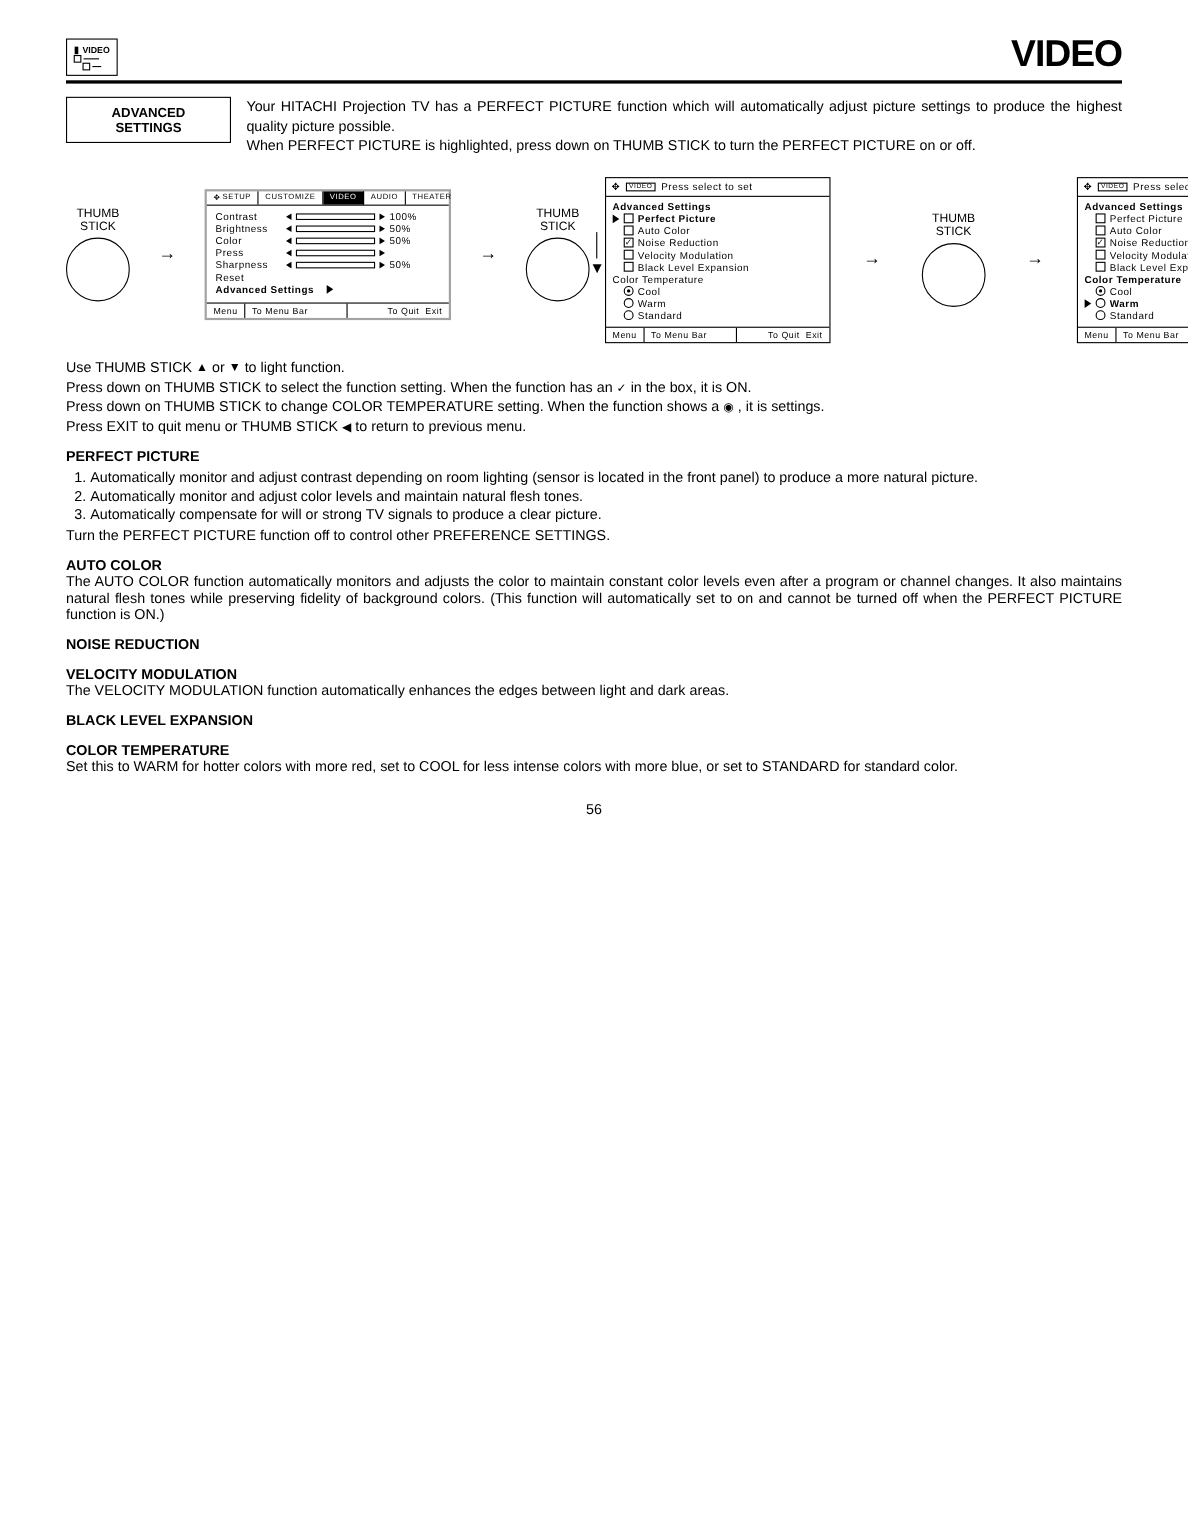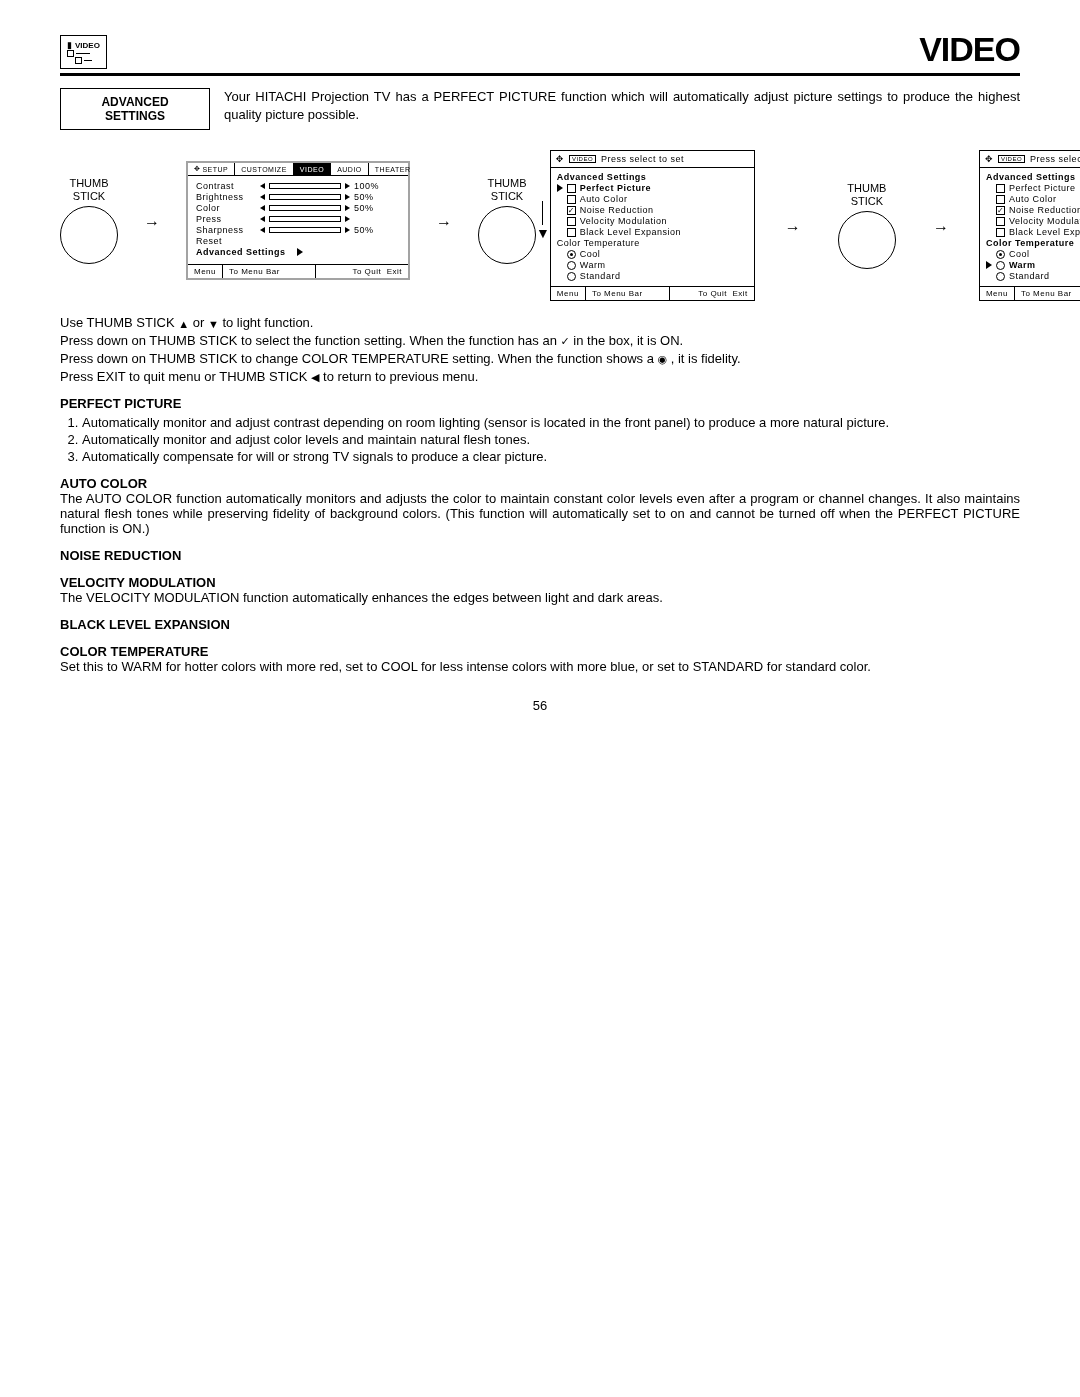--- a/index.html
+++ b/index.html
@@ -151,20 +151,21 @@
     </div>
   </div>
   <div class="video-title">VIDEO</div>
 </div>
 <div class="thick-rule"></div>
 
 <div class="row1">
   <div class="side-label">ADVANCED SETTINGS</div>
   <div class="body-text" style="flex:1;">
     <span>Your HITACHI Projection TV has a PERFECT PICTURE function which will automatically adjust picture settings to produce the highest quality picture possible.</span><br>
+    <span>When PERFECT PICTURE is highlighted, press down on THUMB STICK to turn the PERFECT PICTURE on or off.</span>
   </div>
 </div>
 
 <div class="diagram-wrap">
 
   <div class="diag-upper">
     <div style="display:flex;flex-direction:column;align-items:center;gap:4px;">
       <div class="thumb-label">THUMB STICK</div>
       <div class="thumb-circle"></div>
     </div>
@@ -375,34 +376,35 @@
 </div>
 
 <div class="instructions">
   <p>
     <span>Use THUMB STICK </span><span class="inline-sym">▲</span><span> or </span><span class="inline-sym">▼</span><span> to light function.</span>
   </p>
   <p>
     <span>Press down on THUMB STICK to select the function setting. When the function has an </span><span class="inline-sym">✓</span><span> in the box, it is ON.</span>
   </p>
   <p>
-    <span>Press down on THUMB STICK to change COLOR TEMPERATURE setting.  When the function shows a </span><span class="inline-sym">◉</span><span> , it is fidelity.</span>
+    <span>Press down on THUMB STICK to change COLOR TEMPERATURE setting.  When the function shows a </span><span class="inline-sym">◉</span><span> , it is settings.</span>
   </p>
   <p>
     <span>Press EXIT to quit menu or THUMB STICK </span><span class="inline-sym">◀</span><span> to return to previous menu.</span>
   </p>
 </div>
 
 <div>
   <div class="sect-title">PERFECT PICTURE</div>
   <ol>
     <li class="justify">Automatically monitor and adjust contrast depending on room lighting (sensor is located in the front panel) to produce a more natural picture.</li>
     <li>Automatically monitor and adjust color levels and maintain natural flesh tones.</li>
     <li>Automatically compensate for will or strong TV signals to produce a clear picture.</li>
   </ol>
+  <div>Turn the PERFECT PICTURE function off to control other PREFERENCE SETTINGS.</div>
 
   <div class="sect-title">AUTO COLOR</div>
   <div class="justify">The AUTO COLOR function automatically monitors and adjusts the color to maintain constant color levels even after a program or channel changes. It also maintains natural flesh tones while preserving fidelity of background colors. (This function will automatically set to on and cannot be turned off when the PERFECT PICTURE function is ON.)</div>
 
   <div class="sect-title">NOISE REDUCTION</div>
 
   <div class="sect-title">VELOCITY MODULATION</div>
   <div>The VELOCITY MODULATION function automatically enhances the edges between light and dark areas.</div>
 
   <div class="sect-title">BLACK LEVEL EXPANSION</div>

